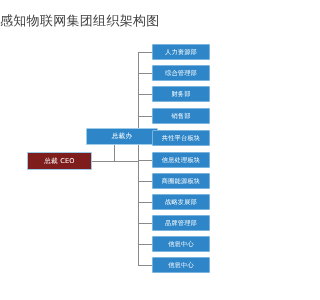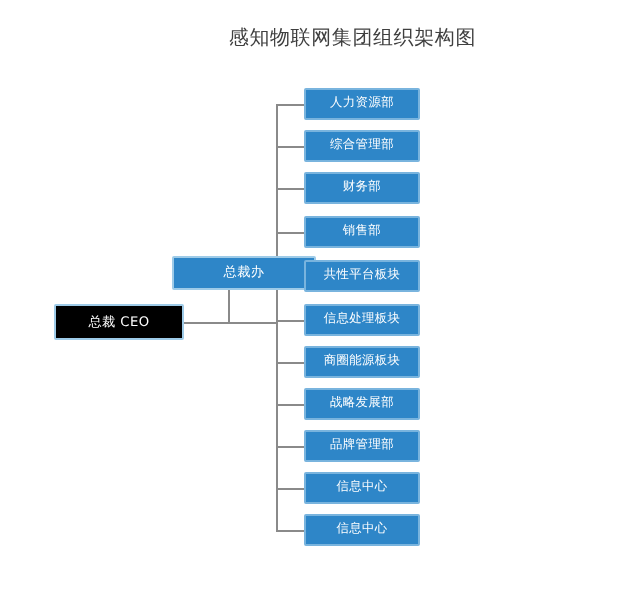--- a/index.html
+++ b/index.html
@@ -16,43 +16,43 @@
   #chart-root {
     position: relative;
     width: 238px;
     height: 300px;
   }
   .title {
     position: absolute;
     left: 0;
     top: 12px;
     width: 238px;
-    text-align: right;
-    font-size: 10px;
+    text-align: left;
+    font-size: 13px;
     color: #3f3f3f;
     letter-spacing: 0.3px;
     white-space: nowrap;
   }
   .node {
     position: absolute;
     box-sizing: border-box;
     background: #2e86c8;
     color: #ffffff;
     font-size: 6.2px;
     line-height: 1;
     display: flex;
     align-items: center;
     justify-content: center;
     letter-spacing: 0.2px;
     white-space: nowrap;
     border: 1px solid #79b4de;
     border-radius: 1px;
   }
   .node.root {
-    background: #000000;
+    background: #7f1d1d;
     border: 1px solid #9ecbe8;
     font-size: 6.6px;
   }
   .node.mid {
     background: #2e86c8;
     border: 1px solid #9ecbe8;
     font-size: 6.6px;
   }
   .line {
     position: absolute;

